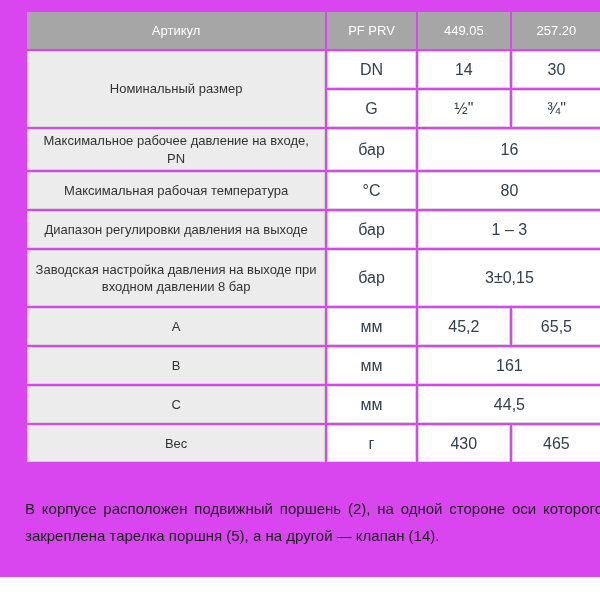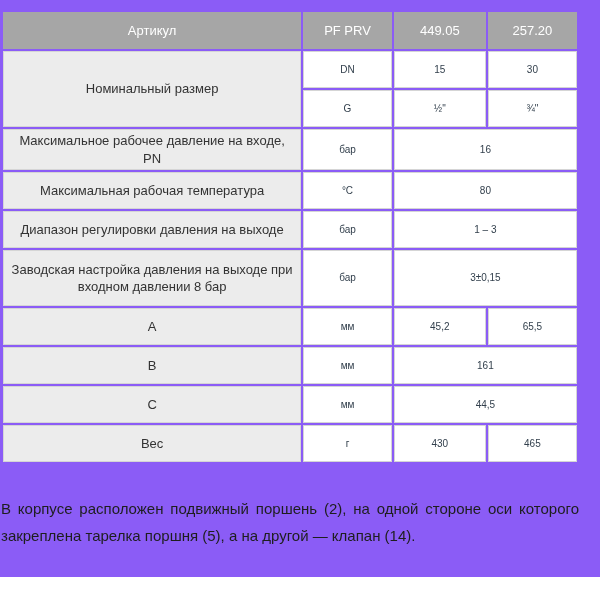--- a/index.html
+++ b/index.html
@@ -5,22 +5,22 @@
   html, body {
     margin: 0;
     padding: 0;
     background: #ffffff;
     font-family: "Liberation Sans", "DejaVu Sans", sans-serif;
   }
   .page {
     width: 600px;
     height: 577px;
     box-sizing: border-box;
-    padding: 10px 11px 0 1px;
-    background: #8b5cf6;
+    padding: 10px 11px 0 25px;
+    background: #d946ef;
     overflow: hidden;
   }
   table.spec {
     border-collapse: separate;
     border-spacing: 2px;
     table-layout: fixed;
     width: 578px;
   }
   table.spec th,
   table.spec td {
@@ -36,21 +36,21 @@
   }
   table.spec thead th {
     background: #a6a6a6;
     border-color: #a6a6a6;
     color: #ffffff;
     height: 31px;
   }
   table.spec td { height: 31px; background: #ffffff; }
   table.spec td.label { background: #ececec; }
   table.spec tr.tall td { height: 50px; }
-  table.spec td.val { color: #33404d; font-size: 10px; }
+  table.spec td.val { color: #33404d; font-size: 16px; }
   .col-param { width: 52.5%; }
   .col-unit  { width: 15.6%; }
   .col-v1    { width: 16.2%; }
   .col-v2    { width: 15.7%; }
   .notes { margin-top: 31px; width: 578px; }
   .notes p {
     margin: 0 0 29px 0;
     font-size: 15px;
     line-height: 27px;
     color: #1e1e1e;
@@ -74,21 +74,21 @@
         <th>Артикул</th>
         <th>PF PRV</th>
         <th>449.05</th>
         <th>257.20</th>
       </tr>
     </thead>
     <tbody>
       <tr>
         <td class="label" rowspan="2">Номинальный размер</td>
         <td class="val">DN</td>
-        <td class="val">15</td>
+        <td class="val">14</td>
         <td class="val">30</td>
       </tr>
       <tr>
         <td class="val">G</td>
         <td class="val">½"</td>
         <td class="val">¾"</td>
       </tr>
       <tr>
         <td class="label">Максимальное рабочее давление на входе, PN</td>
         <td class="val">бар</td>

